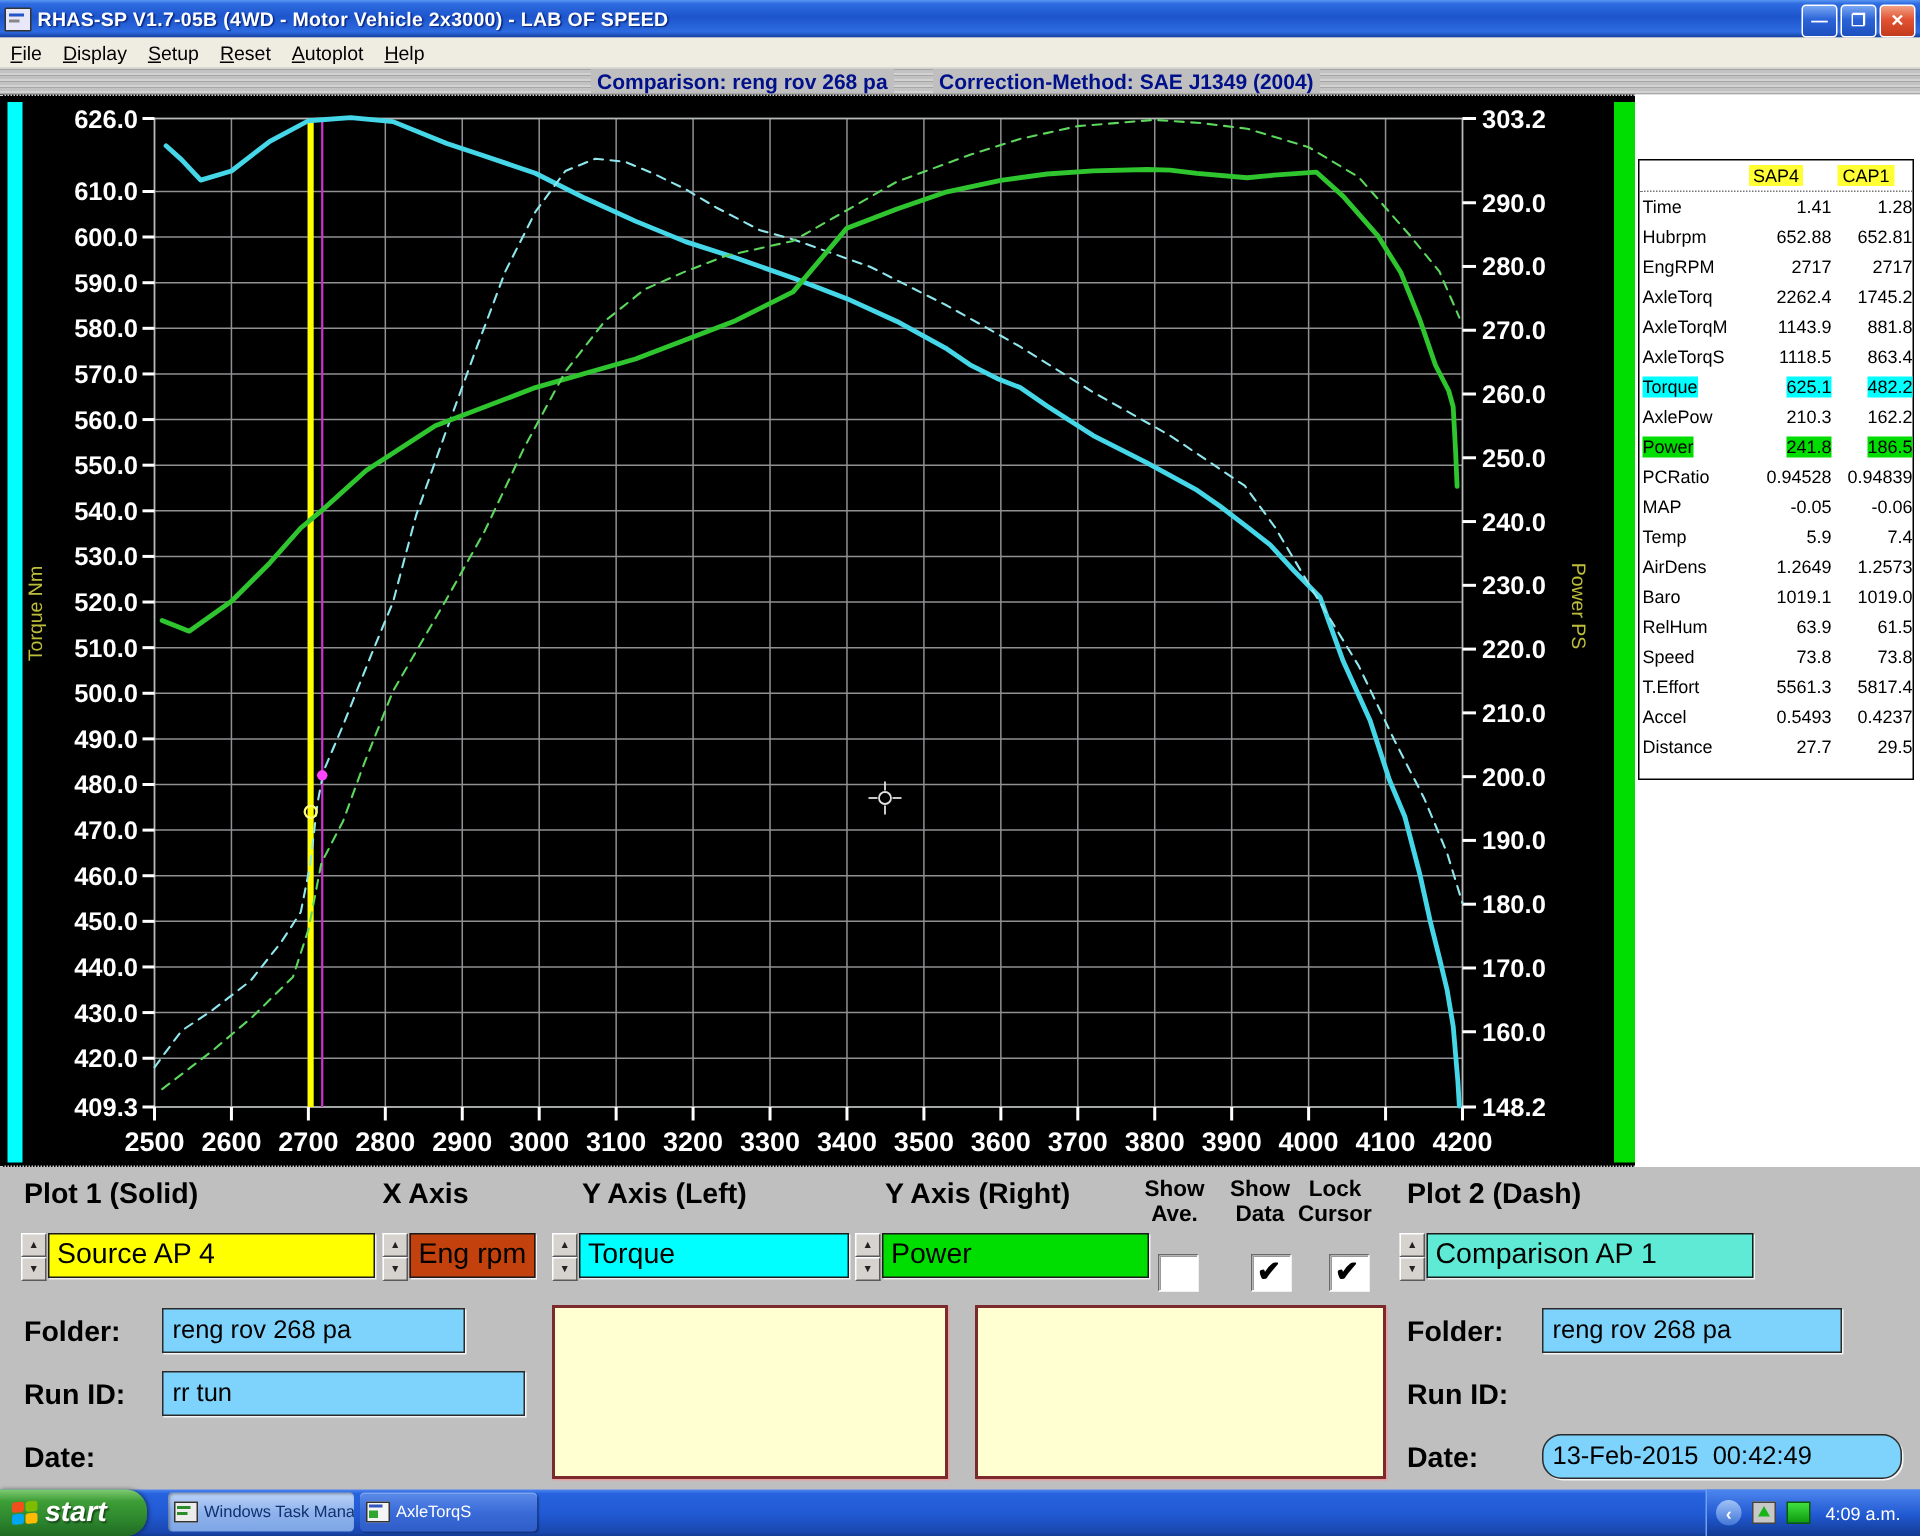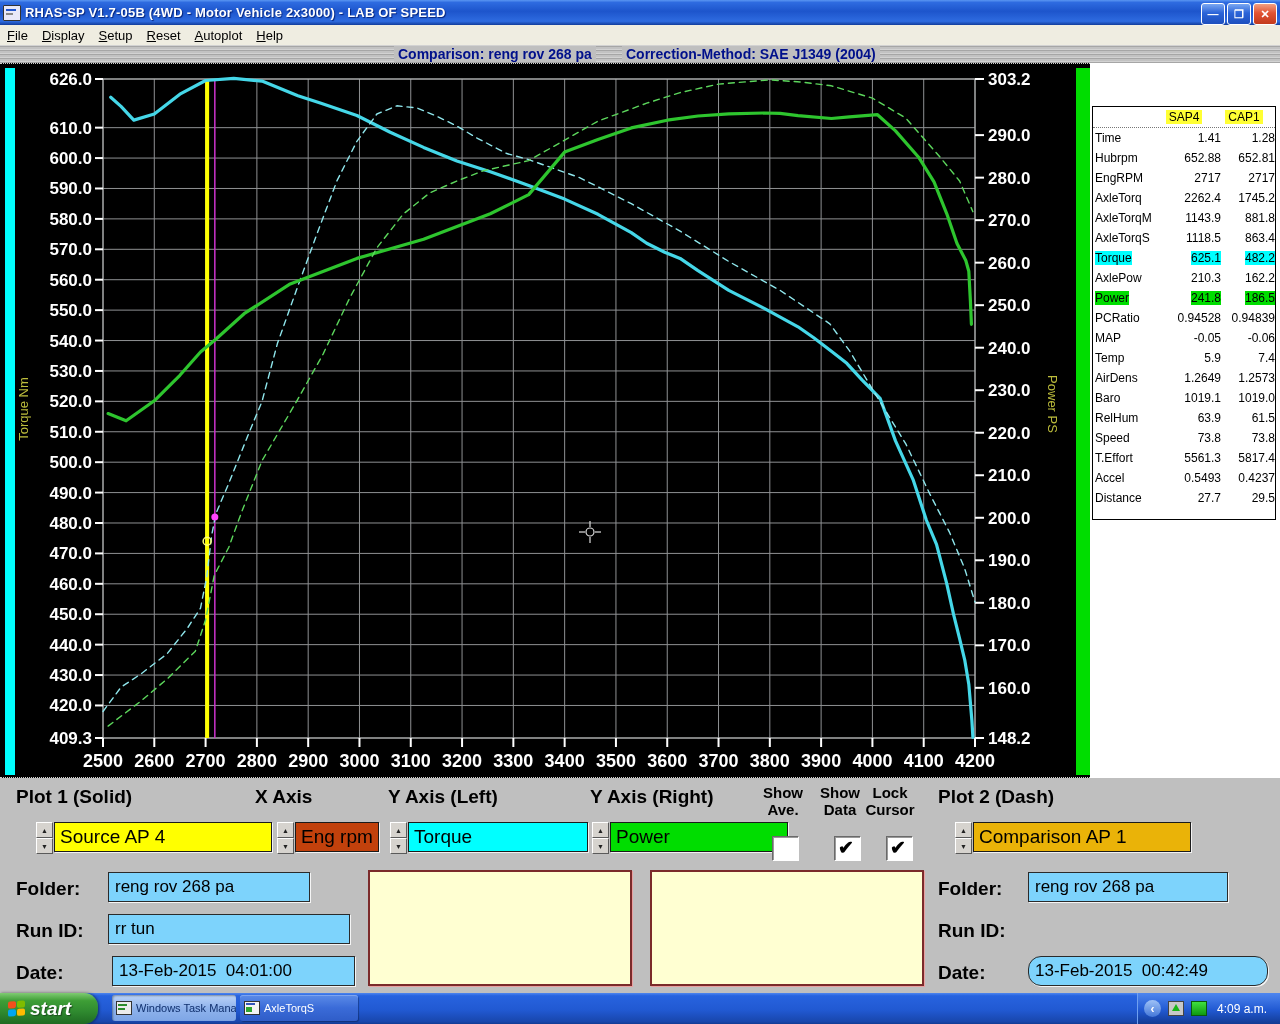--- a/index.html
+++ b/index.html
@@ -43,21 +43,21 @@
   .hl-yellow{background:#FFFF33;padding:0 3px;}
   .trow{display:grid;grid-template-columns:72px 56px 54px;height:20px;align-items:center;}
   .trow .lbl{white-space:nowrap;overflow:visible;padding-left:2px;}
   .trow .val{text-align:right;white-space:nowrap;}
   .hl-cyan{background:#00FFFF;}
   .hl-green{background:#00DD00;}
   
   #controlpanel{position:absolute;left:0;top:778px;width:1280px;height:215px;background:#BFBFBF;}
   .cp-label{position:absolute;font-size:19px;font-weight:bold;color:#000;white-space:nowrap;}
   .mini-label{position:absolute;font-size:15px;font-weight:bold;color:#000;text-align:center;line-height:1.15;}
-  .combo{position:absolute;display:flex;height:32px;margin-left:22px;}
+  .combo{position:absolute;display:flex;height:32px;}
   .spin{width:17px;display:flex;flex-direction:column;margin-right:1px;}
   .spin .sb{flex:1;background:#D6D3CE;border:1px solid;border-color:#FFF #5A5A5A #5A5A5A #FFF;
     font-size:7px;line-height:1;display:flex;align-items:center;justify-content:center;color:#222;}
   .fld{height:30px;border:1px solid #1A1A1A;box-shadow:1px 1px 0 #F2F2F2;box-sizing:border-box;
     font-size:19px;color:#000;display:flex;align-items:center;padding-left:5px;overflow:hidden;white-space:nowrap;}
   .cb{position:absolute;width:25px;height:23px;background:#fff;border:1px solid;border-color:#6A6A6A #FFF #FFF #6A6A6A;
     box-shadow:inset 1px 1px 0 #9A9A9A;}
   .cb.checked:after{content:"\2714";position:absolute;left:3px;top:-1px;font-size:19px;font-weight:bold;color:#000;}
   .form-label{position:absolute;font-size:19px;font-weight:bold;color:#000;}
   .form-field{position:absolute;height:30px;background:#7dd3fc;border:1px solid #2A2A2A;
@@ -452,33 +452,32 @@
           <div class="sb">▲</div>
           <div class="sb">▼</div>
         </div>
       <div class="fld" style="width:178px;background:#00DD00;">Power</div>
     </div>
     <div class="combo" style="left:933px;top:44px;">
       <div class="spin">
           <div class="sb">▲</div>
           <div class="sb">▼</div>
         </div>
-      <div class="fld" style="width:218px;background:#eab308;">Comparison AP 1</div>
+      <div class="fld" style="width:218px;background:#5eead4;">Comparison AP 1</div>
     </div>
 
     <div class="cb" style="left:772px;top:58px;"></div>
     <div class="cb checked" style="left:834px;top:58px;"></div>
     <div class="cb checked" style="left:886px;top:58px;"></div>
 
     <span class="form-label" style="left:16px;top:100px;">Folder:</span>
     <div class="form-field" style="left:108px;top:94px;width:202px;">reng rov 268 pa</div>
     <span class="form-label" style="left:16px;top:142px;">Run ID:</span>
     <div class="form-field" style="left:108px;top:136px;width:242px;">rr tun</div>
     <span class="form-label" style="left:16px;top:184px;">Date:</span>
-    <div class="form-field" style="left:112px;top:178px;width:243px;">13-Feb-2015  04:01:00</div>
 
     <div class="note-box" style="left:368px;top:92px;"></div>
     <div class="note-box" style="left:650px;top:92px;width:270px;"></div>
 
     <span class="form-label" style="left:938px;top:100px;">Folder:</span>
     <div class="form-field" style="left:1028px;top:94px;width:200px;">reng rov 268 pa</div>
     <span class="form-label" style="left:938px;top:142px;">Run ID:</span>
     <span class="form-label" style="left:938px;top:184px;">Date:</span>
     <div class="form-field" style="left:1028px;top:178px;width:240px;border-radius:13px;">13-Feb-2015  00:42:49</div>
   </div>

